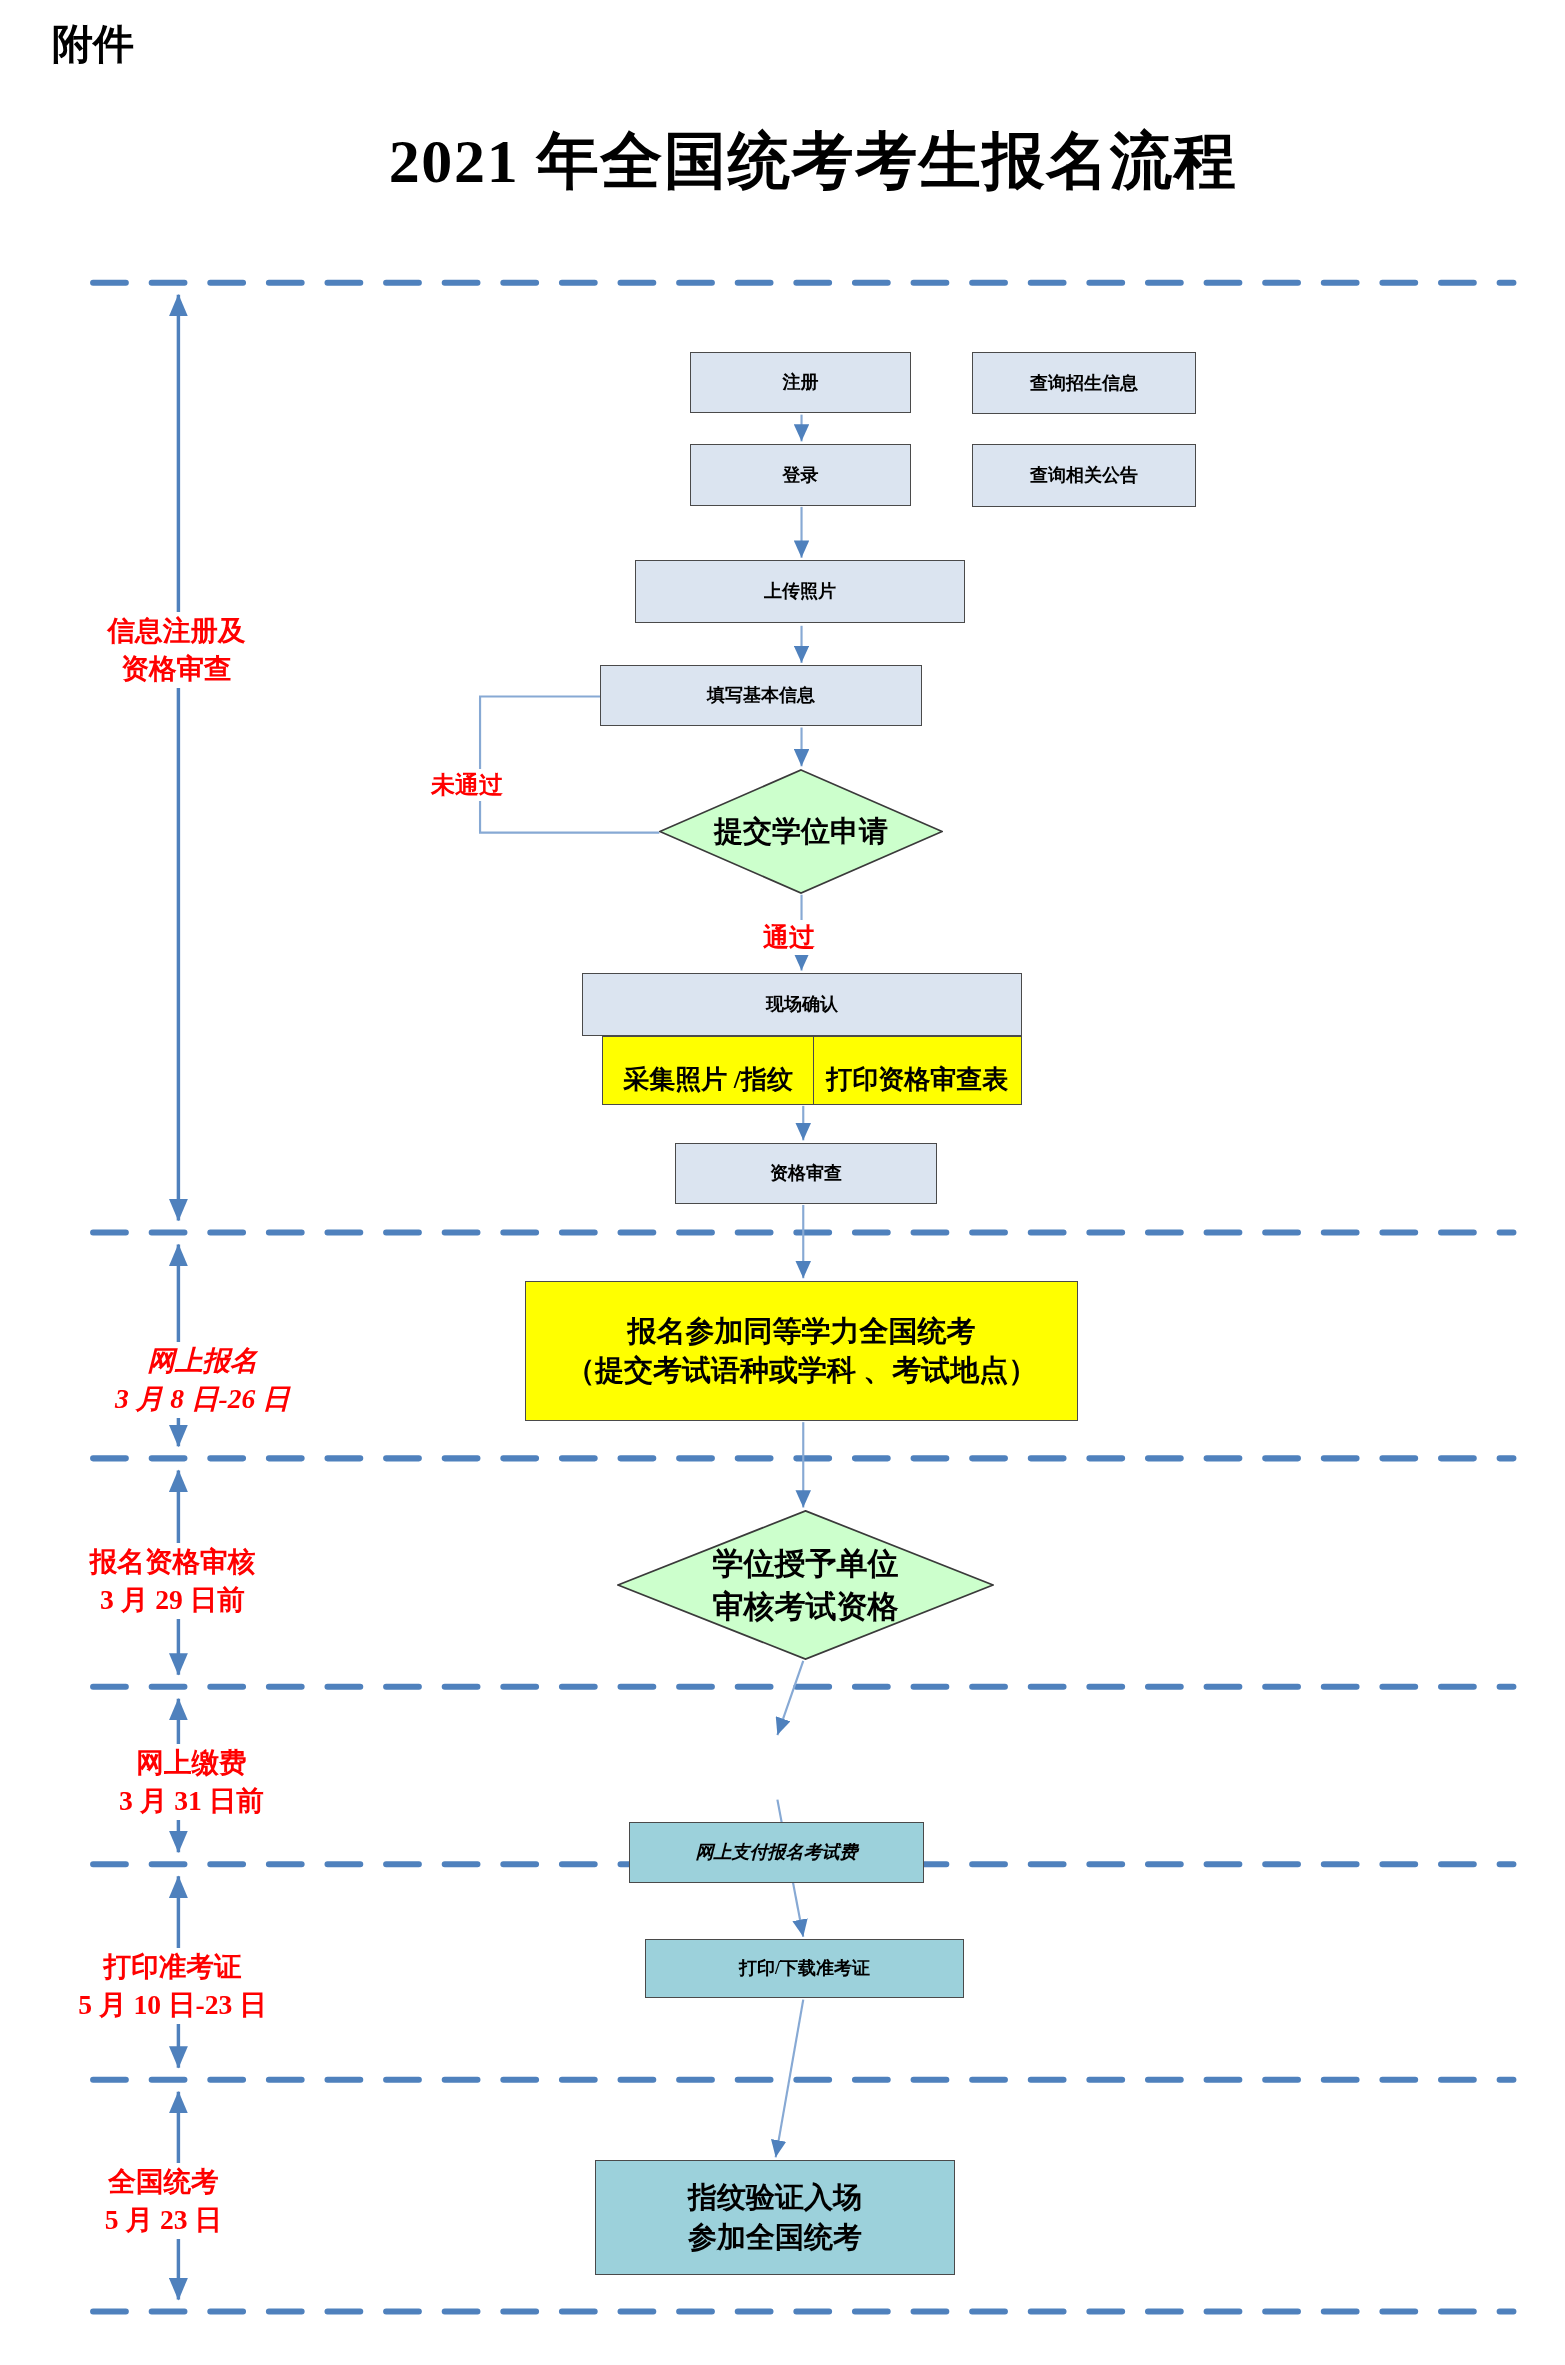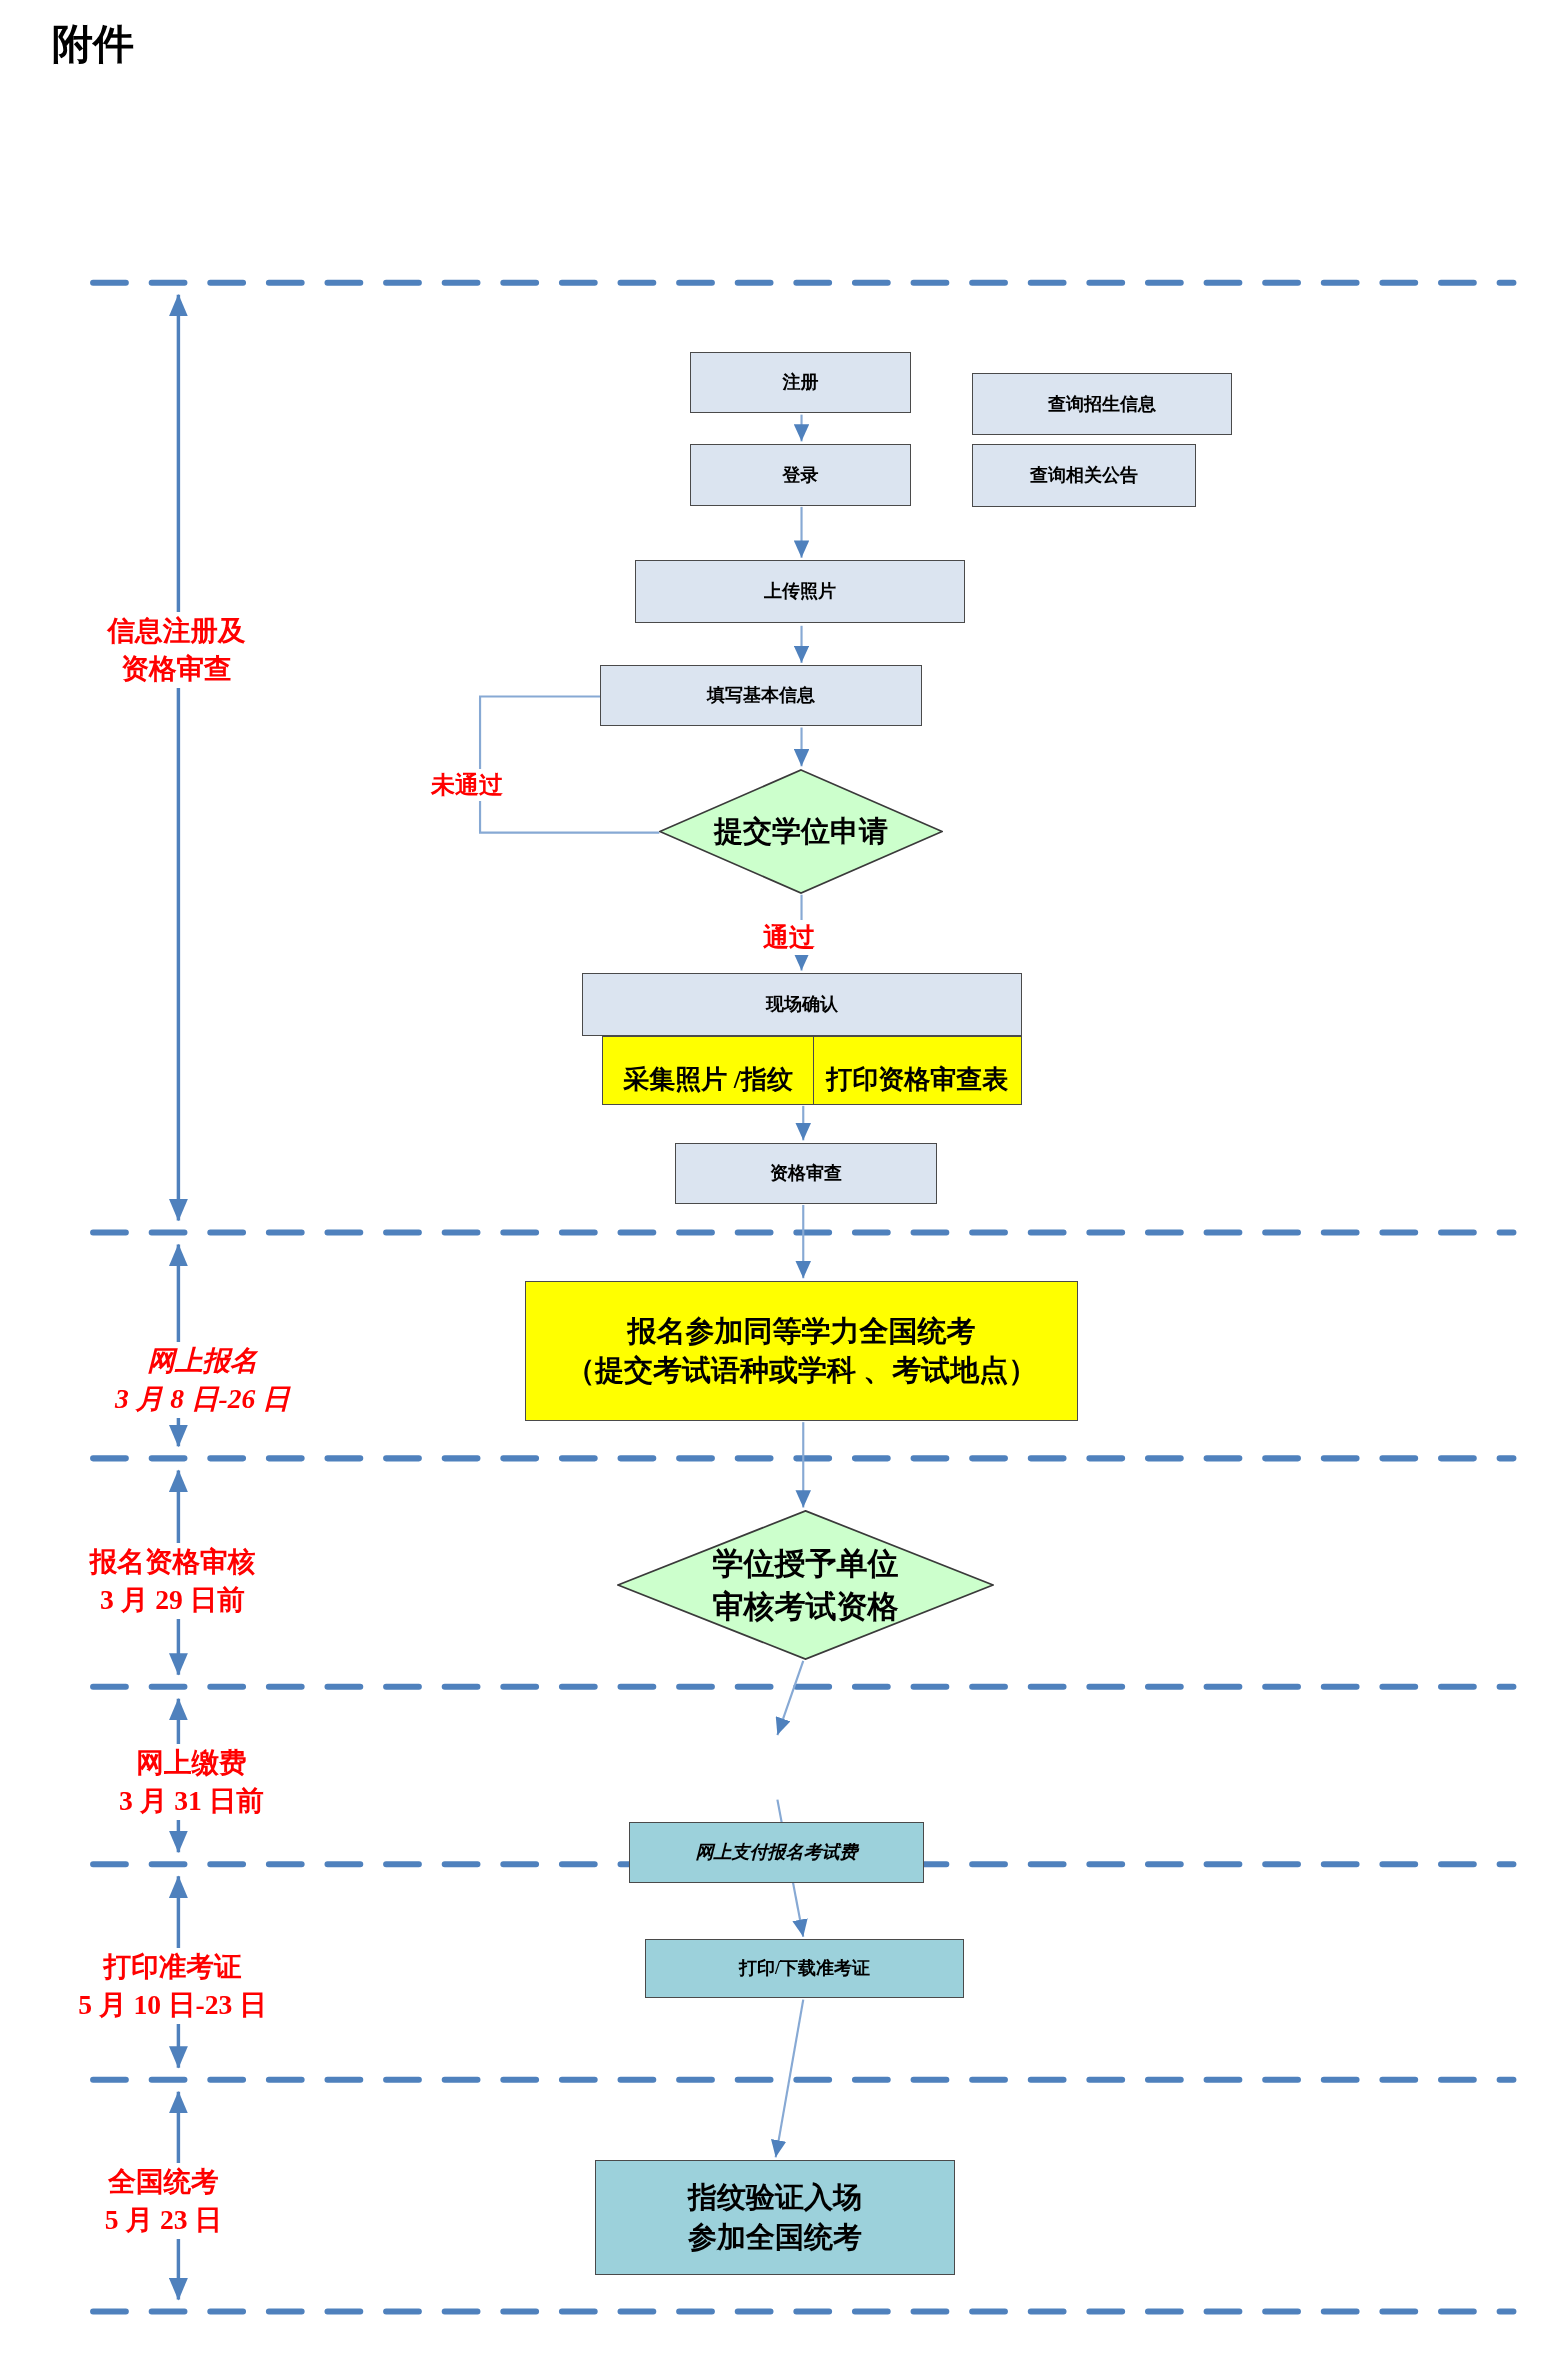--- a/index.html
+++ b/index.html
@@ -73,20 +73,21 @@
       <line x1="932" y1="1283" x2="932" y2="1323" marker-end="url(#ah)"></line>
       <line x1="932" y1="1398" x2="932" y2="1483" marker-end="url(#ah)"></line>
       <line x1="932" y1="1650" x2="932" y2="1749" marker-end="url(#ah)"></line>
       <line x1="932" y1="1927" x2="902" y2="2013" marker-end="url(#ah)"></line>
       <line x1="902" y1="2088" x2="932" y2="2247" marker-end="url(#ah)"></line>
       <line x1="932" y1="2320" x2="900" y2="2503" marker-end="url(#ah)"></line>
     </g>
   </svg>
 
   <div class="hdr-attach">附件</div>
+  <div class="hdr-title">2021 年全国统考考生报名流程</div>
 
   <div class="sec-label" style="left:47px;top:612px;">
     <div>信息注册及</div>
     <div>资格审查</div>
   </div>
   <div class="sec-label" style="left:73px;top:1342px;font-style:italic;">
     <div>网上报名</div>
     <div>3 月 8 日-26 日</div>
   </div>
   <div class="sec-label" style="left:43px;top:1543px;">
@@ -100,21 +101,21 @@
   <div class="sec-label" style="left:43px;top:1948px;">
     <div>打印准考证</div>
     <div>5 月 10 日-23 日</div>
   </div>
   <div class="sec-label" style="left:34px;top:2163px;">
     <div>全国统考</div>
     <div>5 月 23 日</div>
   </div>
 
   <div class="box" style="left:690px;top:352px;width:221px;height:61px;">注册</div>
-  <div class="box" style="left:972px;top:373px;width:260px;height:62px;">查询招生信息</div>
+  <div class="box" style="left:972px;top:352px;width:224px;height:62px;">查询招生信息</div>
   <div class="box" style="left:690px;top:444px;width:221px;height:62px;">登录</div>
   <div class="box" style="left:972px;top:444px;width:224px;height:63px;">查询相关公告</div>
   <div class="box" style="left:635px;top:560px;width:330px;height:63px;">上传照片</div>
   <div class="box" style="left:600px;top:665px;width:322px;height:61px;">填写基本信息</div>
 
   <div class="diamond" style="left:659px;top:769px;width:284px;height:125px;">
     <svg width="284" height="125" viewBox="0 0 330 145">
       <polygon points="165,1 329,72.5 165,144 1,72.5" fill="#ccffcc" stroke="#3a3a3a" stroke-width="2"></polygon>
     </svg>
     <div class="lbl" style="font-size:29px;">提交学位申请</div>

